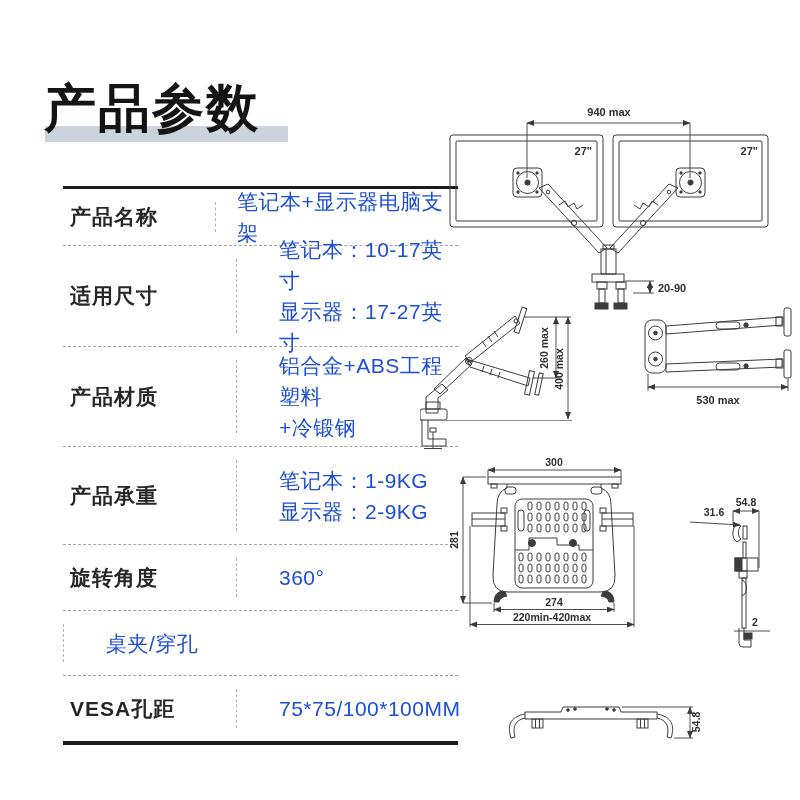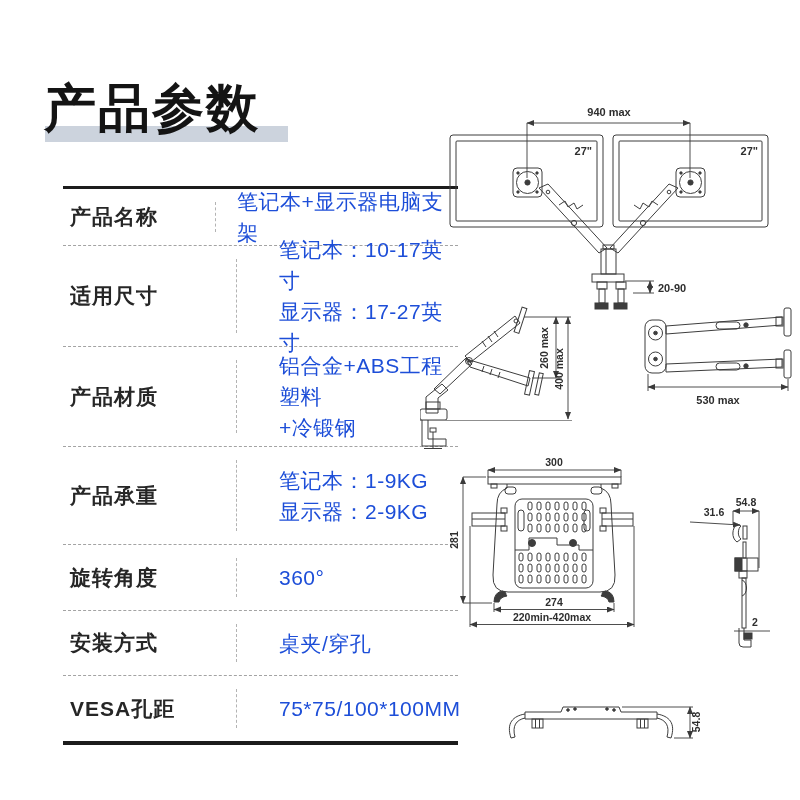--- a/index.html
+++ b/index.html
@@ -76,21 +76,20 @@
         <div>笔记本：1-9KG</div>
         <div>显示器：2-9KG</div>
       </div>
     </div>
     <div class="spec-row" style="height:66px">
       <div class="spec-label">旋转角度</div>
       <div class="spec-vsep"></div>
       <div class="spec-value">360°</div>
     </div>
     <div class="spec-row" style="height:65px">
-      <div class="spec-label">安装方式</div>
       <div class="spec-vsep"></div>
       <div class="spec-value">桌夹/穿孔</div>
     </div>
     <div class="spec-row" style="height:66px">
       <div class="spec-label">VESA孔距</div>
       <div class="spec-vsep"></div>
       <div class="spec-value">75*75/100*100MM</div>
     </div>
   </div>
 

